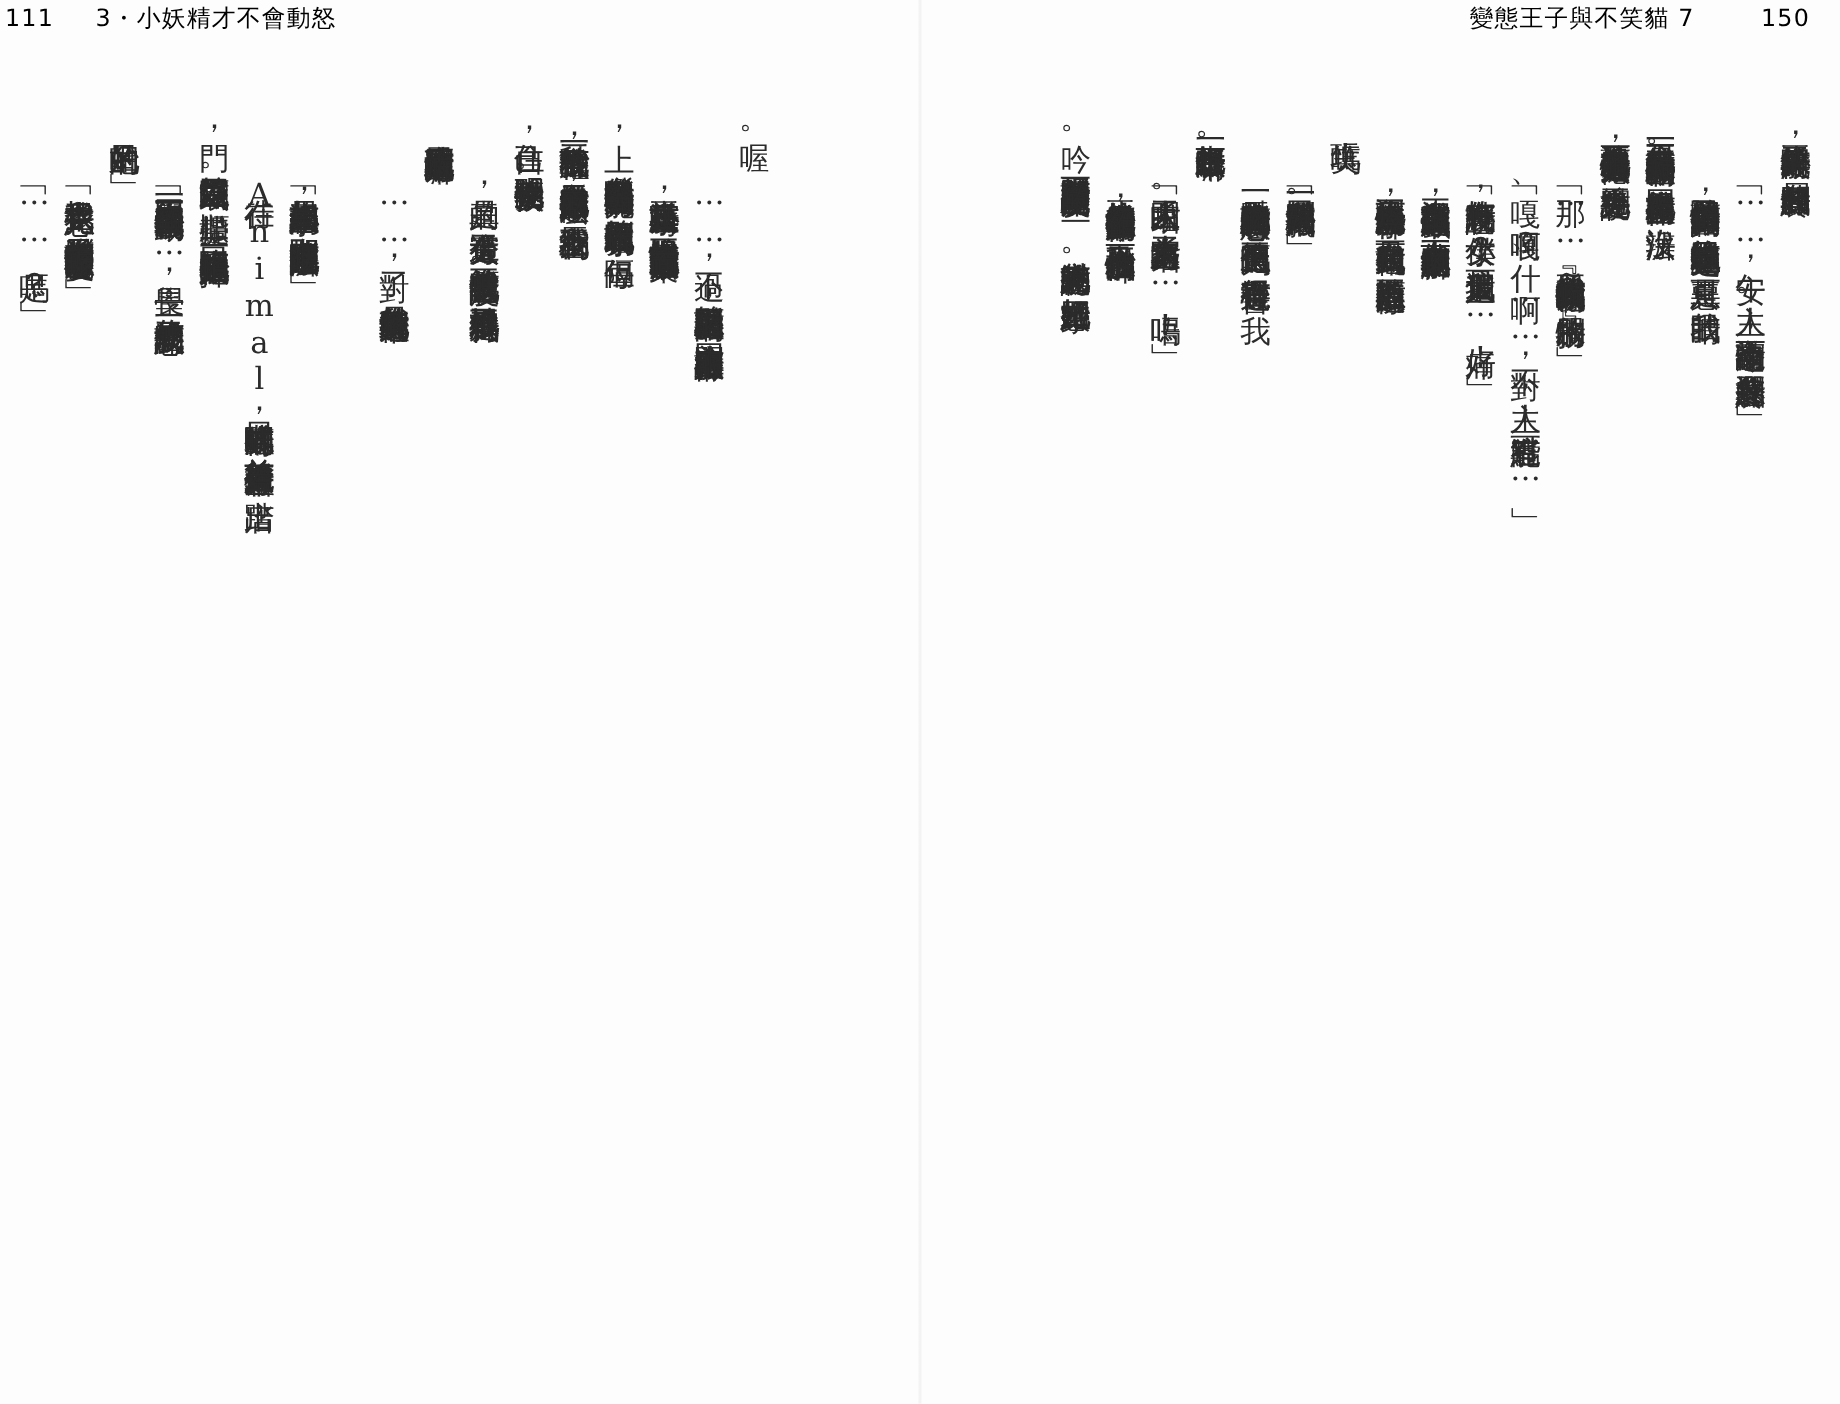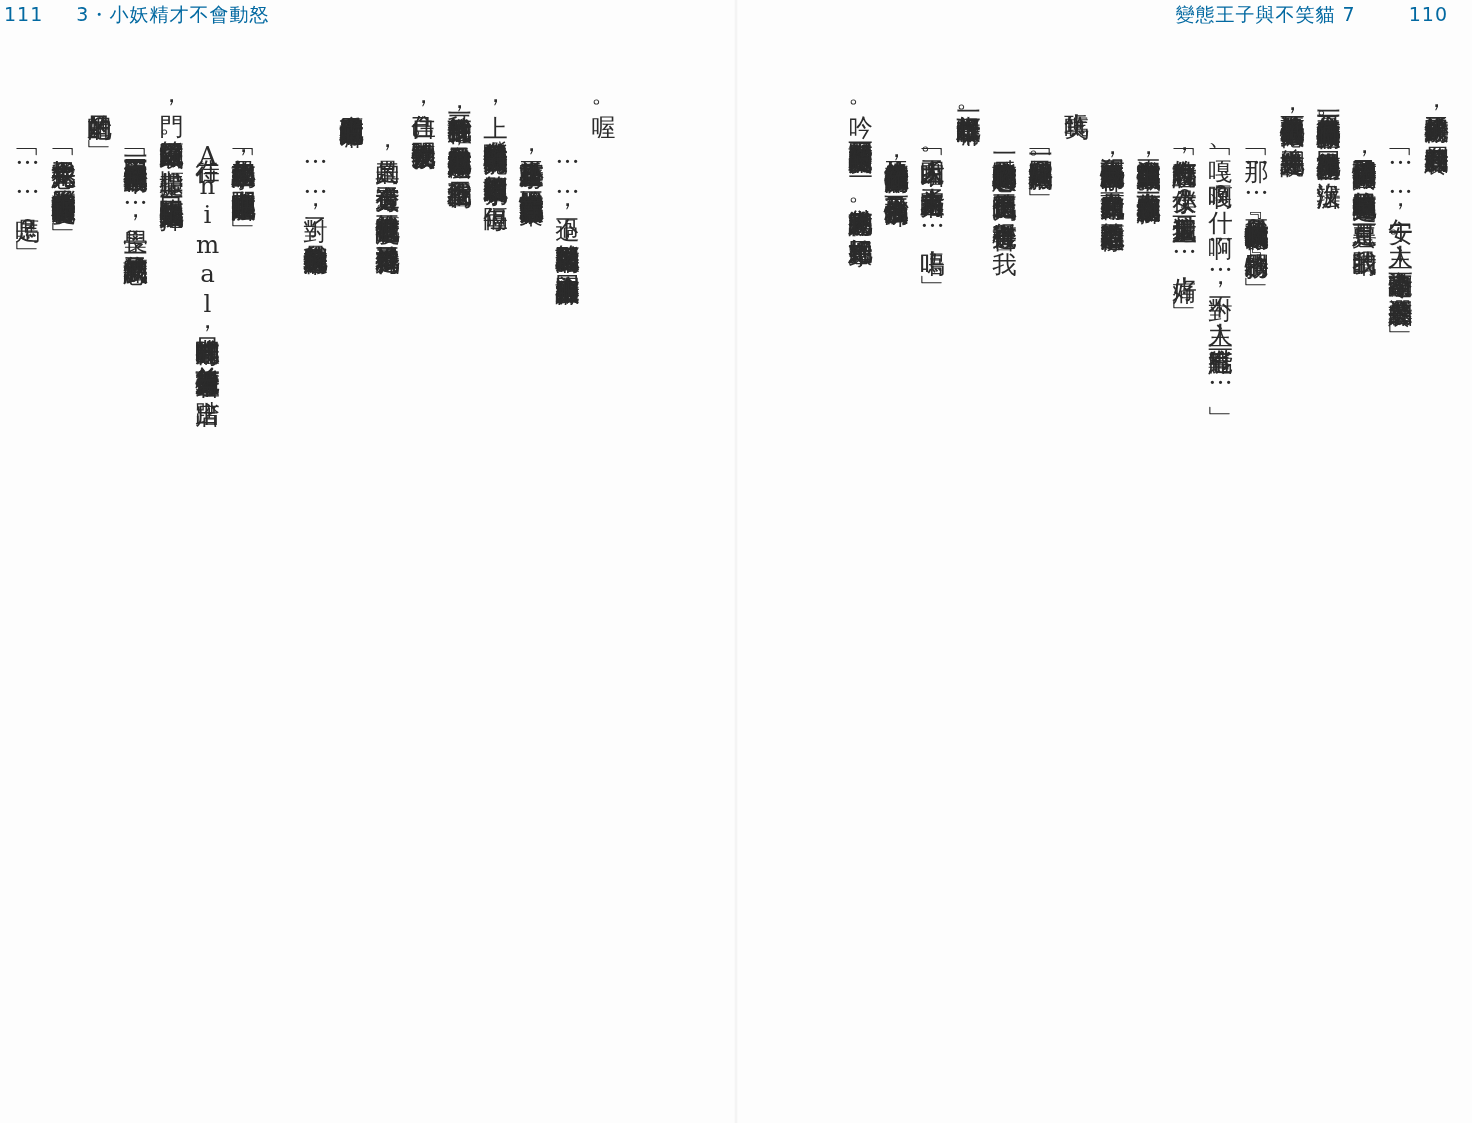--- a/index.html
+++ b/index.html
@@ -3,21 +3,21 @@
 <meta charset="utf-8">
 <style>
   html, body { margin: 0; padding: 0; }
   body {
     width: 1472px; height: 1123px; position: relative; overflow: hidden;
     background: #fdfdfd;
     font-family: "DejaVu Serif", "Liberation Serif", serif;
     color: #2b2b2b;
   }
   .header {
-    position: absolute; top: 2px; font-size: 19px; color: #0369a1;
+    position: absolute; top: 2px; font-size: 19px; color: #000000;
     font-family: "DejaVu Sans", "Liberation Sans", sans-serif; letter-spacing: 1px;
   }
   .header.left { left: 4px; }
   .header.left .pn { margin-right: 26px; }
   .header.right { right: 24px; }
   .header.right .pn { margin-left: 46px; }
   .gutter {
     position: absolute; top: 0; bottom: 0; left: 734px; width: 4px;
     background: linear-gradient(to right, #fdfdfd, #f1f1f1, #fdfdfd);
   }
@@ -34,21 +34,21 @@
 </style>
 </head>
 <body>
 
 <div class="header left">
   <span class="pn">111</span>
   <span>3・小妖精才不會動怒</span>
 </div>
 <div class="header right">
   <span>變態王子與不笑貓 7</span>
-  <span class="pn">110</span>
+  <span class="pn">150</span>
 </div>
 
 <div class="gutter"></div>
 
 <div id="right-page">
     <div class="col" style="left: 1421px; top: 96px;">小豆梓才像解除了咒術般，屈膝向我們問好點餐。</div>
     <div class="col" style="left: 1385px; top: 140px;">「……午安，主人。請向寵物下達命令，選擇您要的餐點。」</div>
     <div class="col" style="left: 1349px; top: 140px;">隨著早已習慣的招待臺詞與動作，條紋狀的尾巴也輕輕隨之晃動。真是可惡，我的眼睛</div>
     <div class="col" style="left: 1313px; top: 96px;">忍不住就是會一直看著耳朵跟尾巴的一些細微動作啊。因為她得貫徹服務生的工作，沒辦法</div>
     <div class="col" style="left: 1277px; top: 96px;">追著她面紅耳赤的表情看真是太遺憾了，總之先點餐再說。</div>

